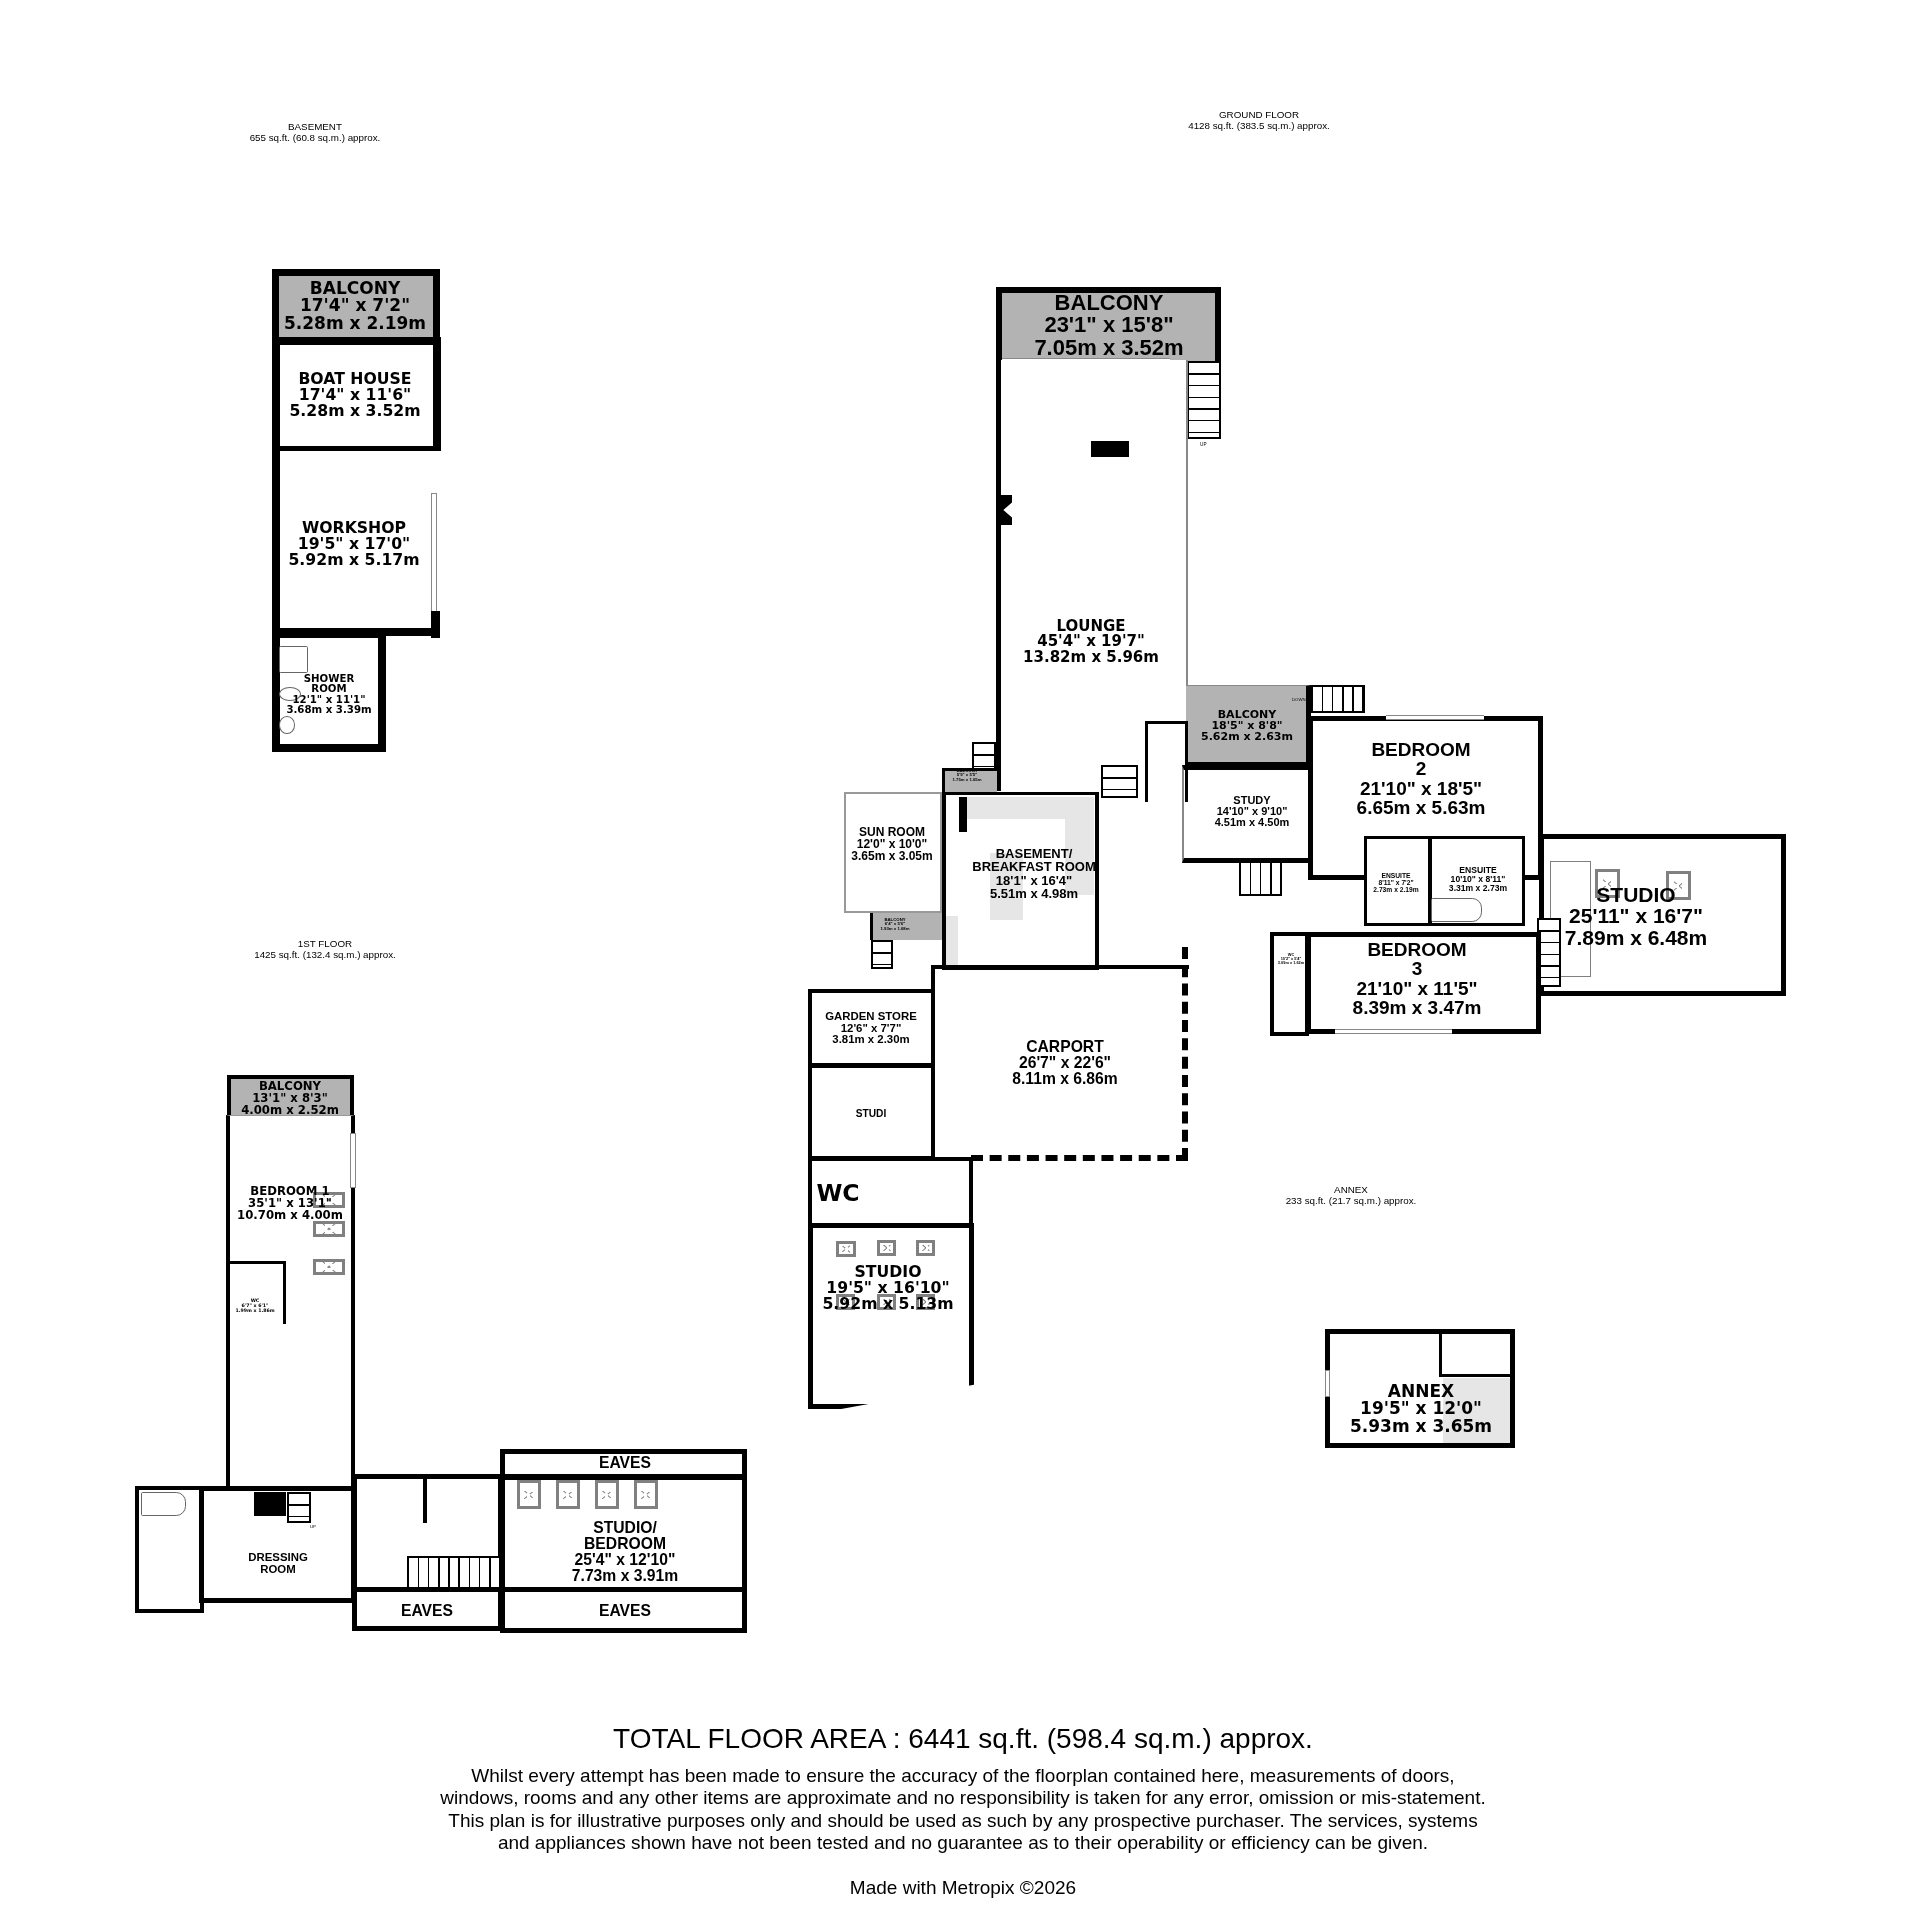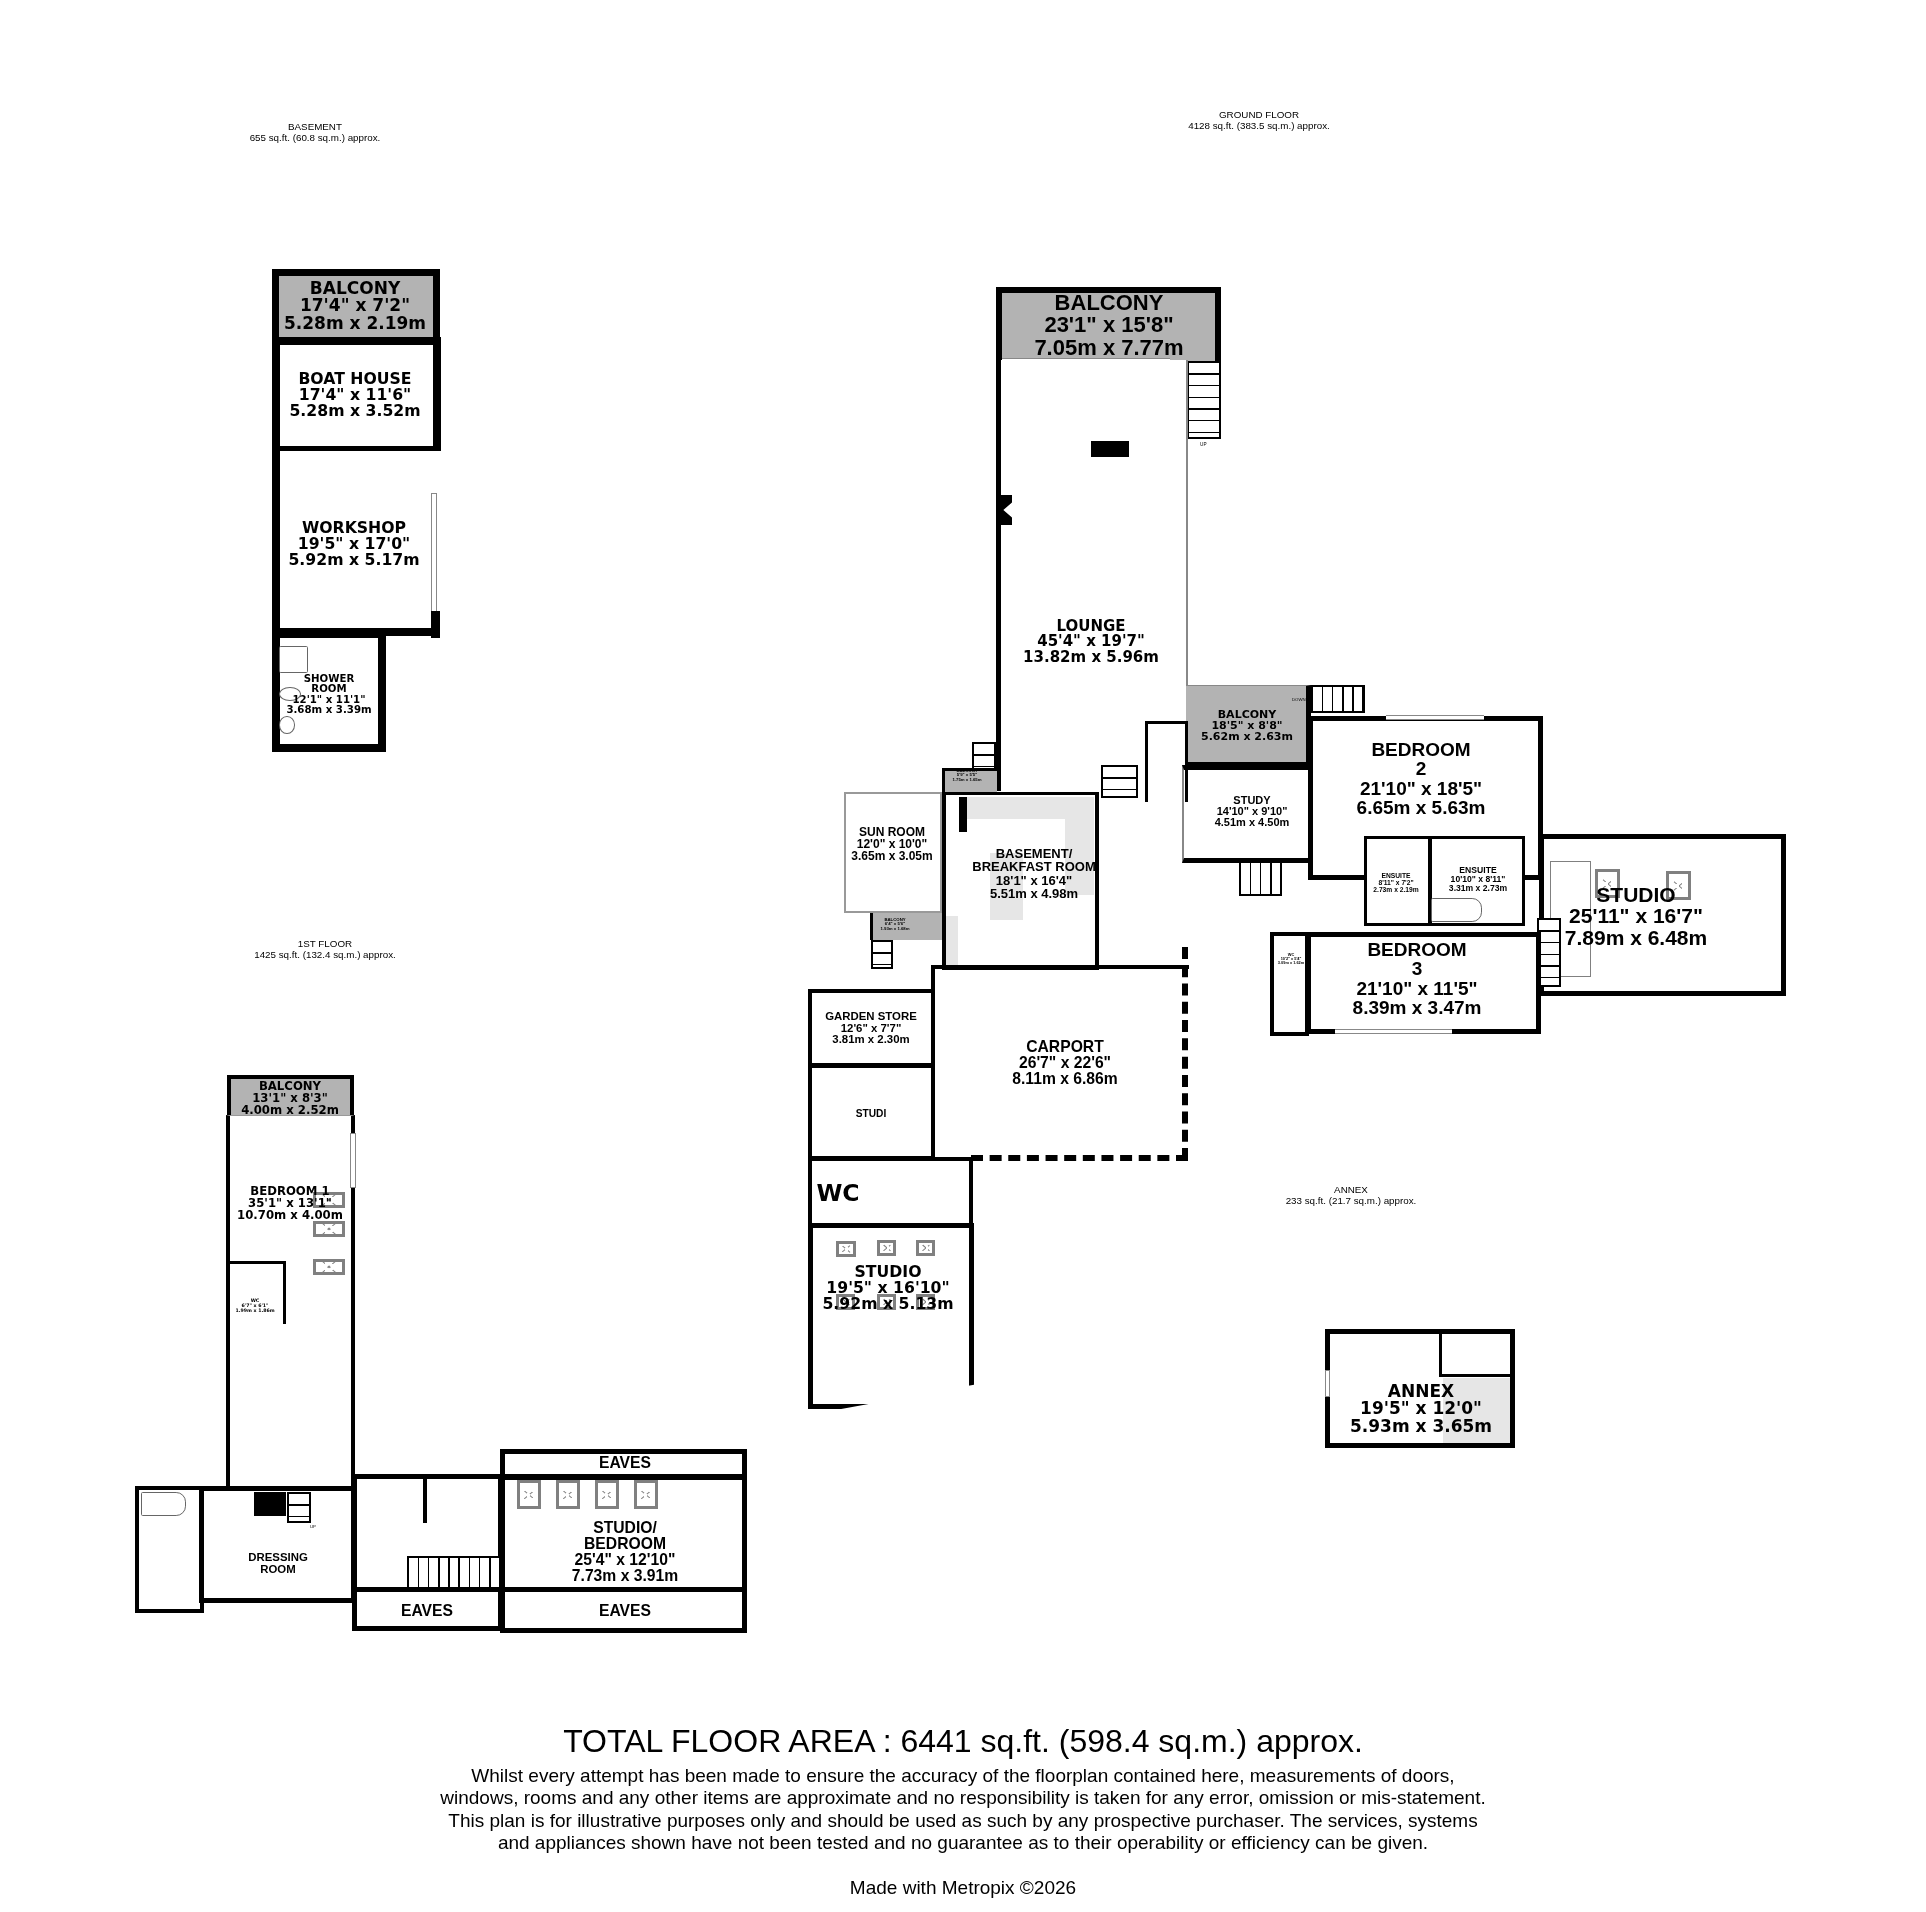--- a/index.html
+++ b/index.html
@@ -15,21 +15,21 @@
   .dash{position:absolute;border-style:dashed;border-color:#000;}
   .skylight{position:absolute;box-sizing:border-box;border:3.1px solid #808080;background:#fff;}
   .skylight::before,.skylight::after{content:"";position:absolute;left:50%;top:50%;width:70%;height:1.2px;background:repeating-linear-gradient(90deg,#808080 0 3.9px,transparent 3.9px 7px);}
   .skylight::before{transform:translate(-50%,-50%) rotate(40deg);}
   .skylight::after{transform:translate(-50%,-50%) rotate(-40deg);}
   .stairs{position:absolute;box-sizing:border-box;border:2px solid #000;background:repeating-linear-gradient(180deg,#fff 0 10.2px,#000 10.2px 11.7px);}
   .stairsh{position:absolute;box-sizing:border-box;border:2px solid #000;background:repeating-linear-gradient(90deg,#fff 0 8.6px,#000 8.6px 10.2px);}
   .window{position:absolute;background:#fff;border-top:1.2px solid #888;border-bottom:1.2px solid #888;}
   .greyfill{position:absolute;background:#e6e6e6;}
   .blk{position:absolute;background:#000;}
-  .footer-title{position:absolute;left:50%;top:1723px;transform:translateX(-50%);font-size:32px;white-space:nowrap;text-align:center;}
+  .footer-title{position:absolute;left:50%;top:1723px;transform:translateX(-50%);font-size:28px;white-space:nowrap;text-align:center;}
   .disclaimer{position:absolute;left:50%;top:1765px;transform:translateX(-50%);width:1057px;text-align:center;font-size:19px;line-height:1.18;}
   .madewith{position:absolute;left:50%;top:1877px;transform:translateX(-50%);font-size:19px;white-space:nowrap;}
 </style>
 </head>
 <body>
 
 <div class="floorhdr" style="left:315px;top:121px;">
   <span>BASEMENT</span>
   <span>655 sq.ft. (60.8 sq.m.) approx.</span>
 </div>
@@ -78,21 +78,21 @@
     <span>3.68m  x 3.39m</span>
   </div>
 </div>
 
 <div class="abs">
 
   <div class="room bal" style="left:996px;top:287px;width:225px;height:75px;border:6.3px solid #000;border-bottom:none;"></div>
   <div class="lbl" style="left:1109px;top:326px;font-size:22px;">
     <span>BALCONY</span>
     <span>23'1"  x 15'8"</span>
-    <span>7.05m  x 7.77m</span>
+    <span>7.05m  x 3.52m</span>
   </div>
   <div class="window" style="left:1002px;top:358px;width:168px;height:2.3px;"></div>
 
   <div class="stairs" style="left:1187px;top:361px;width:34px;height:78px;"></div>
   <div class="abs" style="left:1200px;top:442px;font-size:4.7px;">UP</div>
 
   <div class="room" style="left:996px;top:360px;width:192px;height:431px;border-left:5.5px solid #000;border-right:2.3px double #888;"></div>
   <div class="blk" style="left:1091px;top:441px;width:38px;height:16.4px;"></div>
   <div class="abs" style="left:1001px;top:495px;width:15.7px;height:30px;background:#000;clip-path:polygon(0 0,70% 0,70% 25%,15% 50%,70% 75%,70% 100%,0 100%);"></div>
   <div class="lbl" style="left:1091px;top:642px;font-size:15px;font-family:'DejaVu Sans',sans-serif;">

